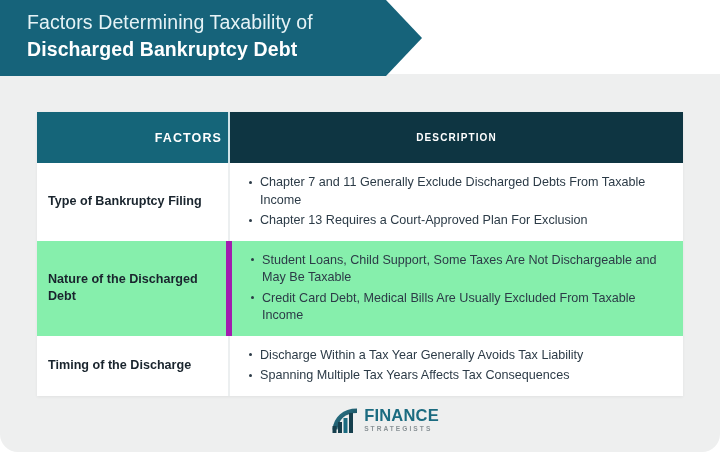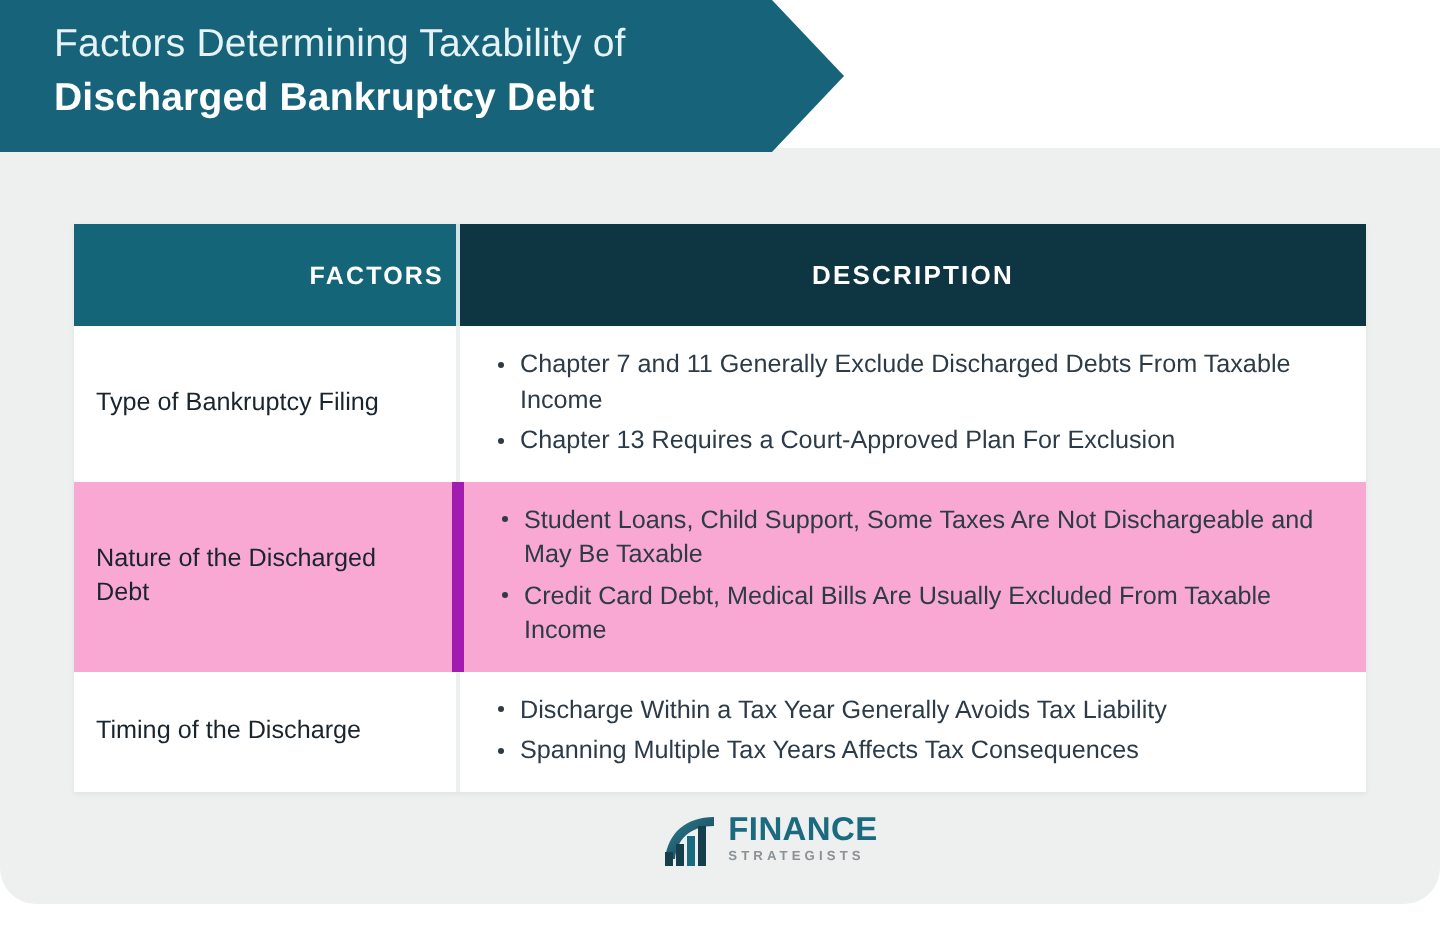--- a/index.html
+++ b/index.html
@@ -90,37 +90,37 @@
     letter-spacing: 1.1px;
     text-align: right;
     height: 51px;
     padding: 0 6px;
     border-right: 2px solid #cfe3e8;
     box-sizing: border-box;
   }
   .th-desc {
     background: #0e3542;
     color: #ffffff;
-    font-size: 13px;
+    font-size: 10px;
     font-weight: bold;
     letter-spacing: 1.1px;
     text-align: center;
     height: 51px;
     padding: 0 6px;
     box-sizing: border-box;
   }
 
   .row-light .td-factor,
   .row-light .td-desc { background: #ffffff; margin-top: 19px; }
   .row-tint .td-factor,
-  .row-tint .td-desc { background: #f9a8d4; }
+  .row-tint .td-desc { background: #86efac; }
 
   .td-factor {
     font-size: 12.6px;
-    font-weight: normal;
+    font-weight: bold;
     color: #19242d;
     padding: 10px 10px 10px 11px;
     vertical-align: middle;
     line-height: 17px;
     border-right: 2px solid #eceff0;
     box-sizing: border-box;
   }
   .row-tint .td-factor { border-right: 6px solid #a21caf; }
 
   .td-desc {

